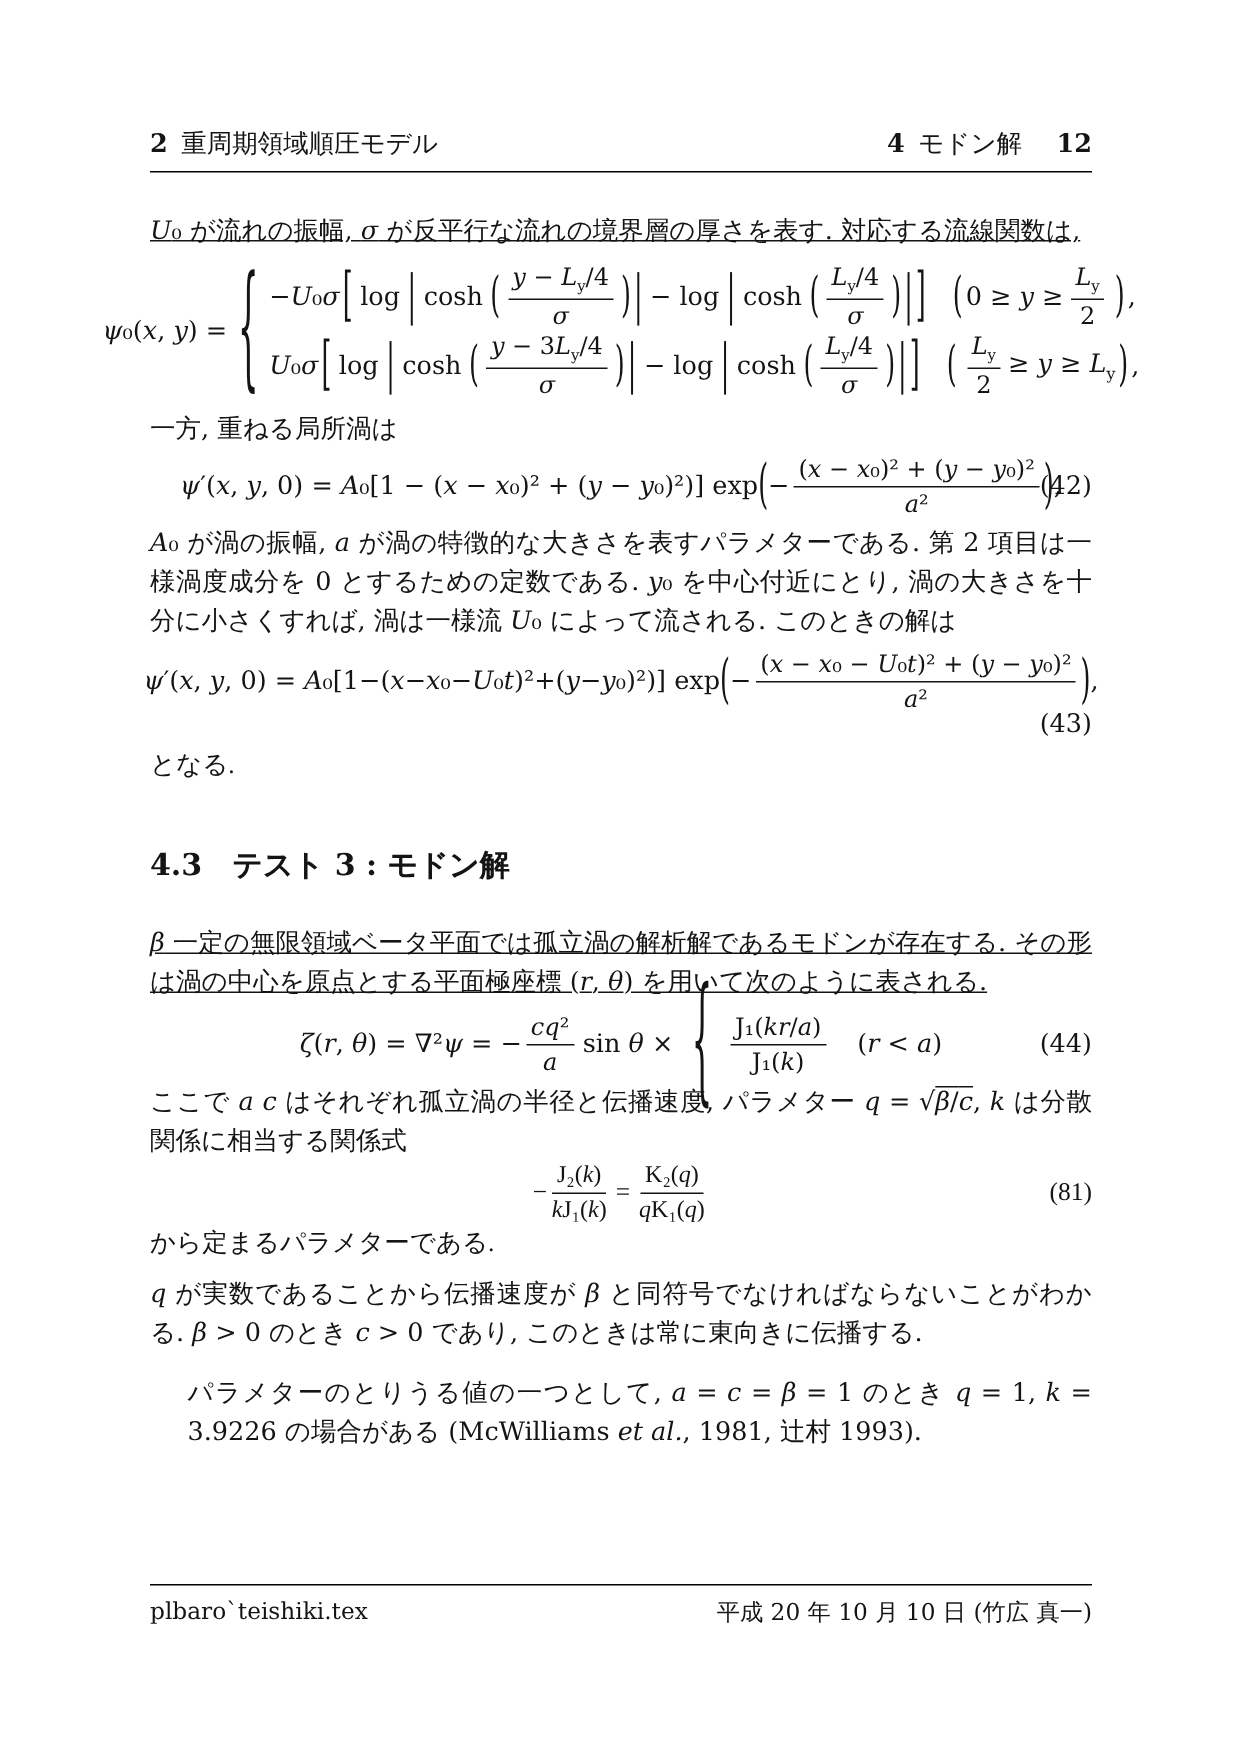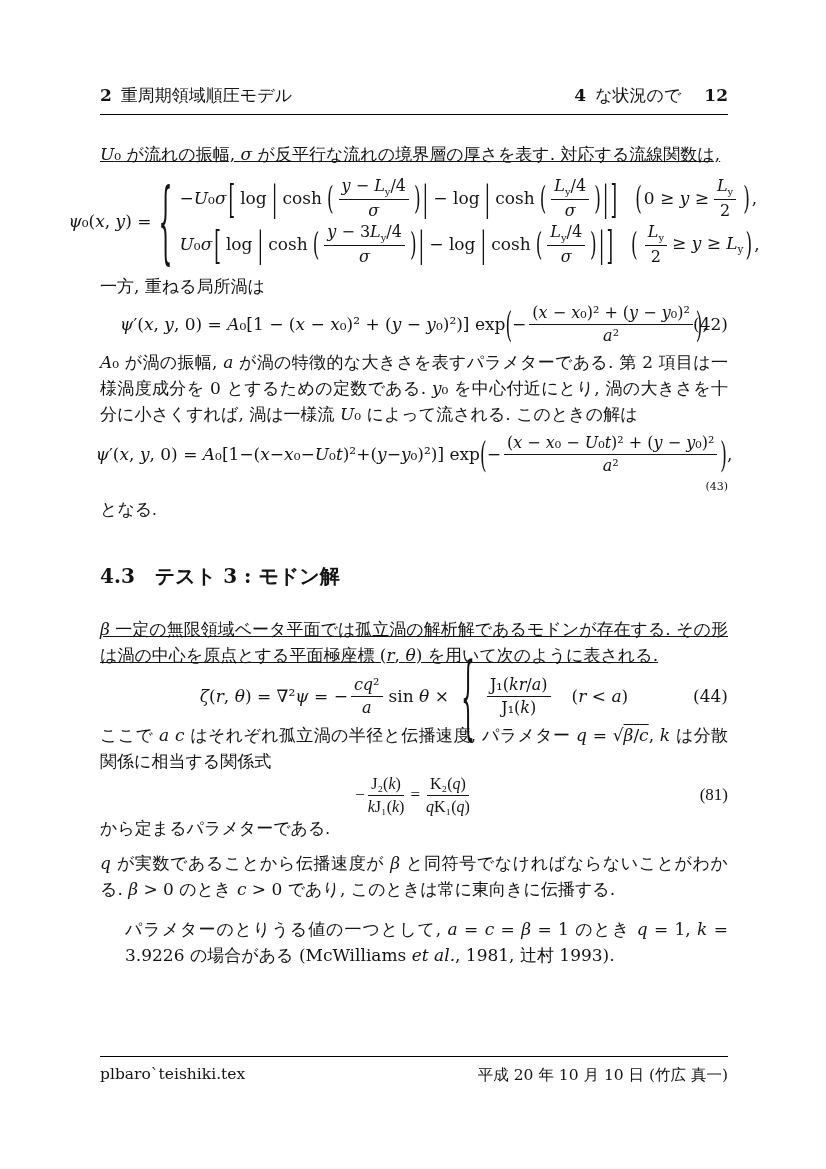--- a/index.html
+++ b/index.html
@@ -49,21 +49,21 @@
   .d21 { transform:scaleY(2.1); }
   .d23 { transform:scaleY(2.3); }
   .brace { font-size:22px; transform:scaleY(4.1); margin:0 7px; }
   .brace44 { font-size:22px; transform:scaleY(4.2); margin:0 9px; }
   .cases { display:flex; flex-direction:column; gap:4px; }
   .crow { display:flex; align-items:center; gap:2px; height:42px; }
   .crow44 { display:flex; align-items:center; gap:4px; height:44px; }
   .cond { display:flex; align-items:center; margin-left:16px; gap:2px; }
   .cond44 { margin-left:14px;text-align:right; }
   .tag { position:absolute; right:0; top:50%; transform:translateY(-50%); font-size:17px; }
-  .tag-below { position:absolute; right:0; bottom:-18px; font-size:11px;margin-top:19px; }
+  .tag-below { position:absolute; right:0; bottom:-18px; font-size:17px;margin-top:19px; }
   .eq43wrap { margin-bottom:22px; }
 
   
   .section-heading {
     margin-top:40px; font-size:20px; font-weight:bold;
     display:flex; gap:20px; align-items:baseline;
   }
 
   
   .footer {
@@ -78,21 +78,21 @@
 <div class="page">
   <div class="content">
 
     <div class="running-head">
       <div class="rh-left">
         <span class="bold">2</span>
         <span>重周期領域順圧モデル</span>
       </div>
       <div class="rh-right">
         <span class="bold">4</span>
-        <span>な状況ので</span>
+        <span>モドン解</span>
         <span class="bold pgnum">12</span>
       </div>
     </div>
 
     <p class="para mt26"><i>U</i>₀ が流れの振幅, <i>σ</i> が反平行な流れの境界層の厚さを表す. 対応する流線関数は,</p>
 
     <div class="eq mt10">
       <span class="m"><i>ψ</i>₀(<i>x</i>, <i>y</i>) =</span>
       <span class="st brace">{</span>
       <div class="cases">

